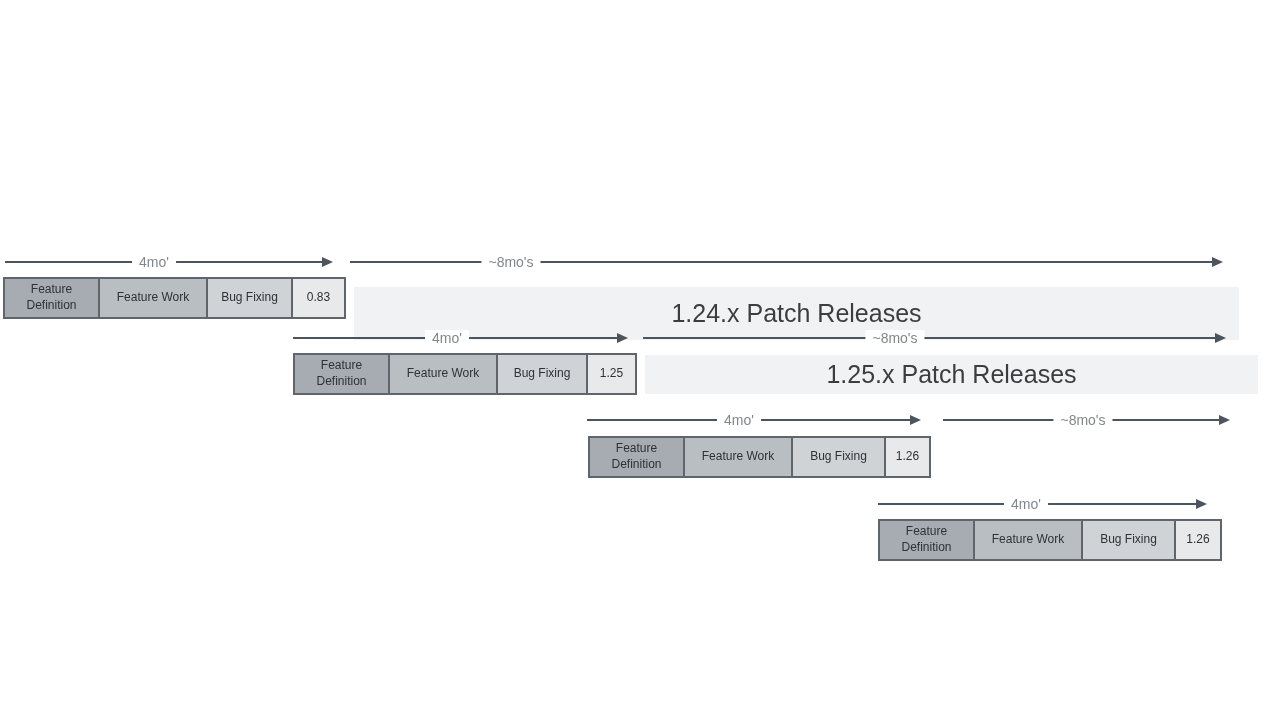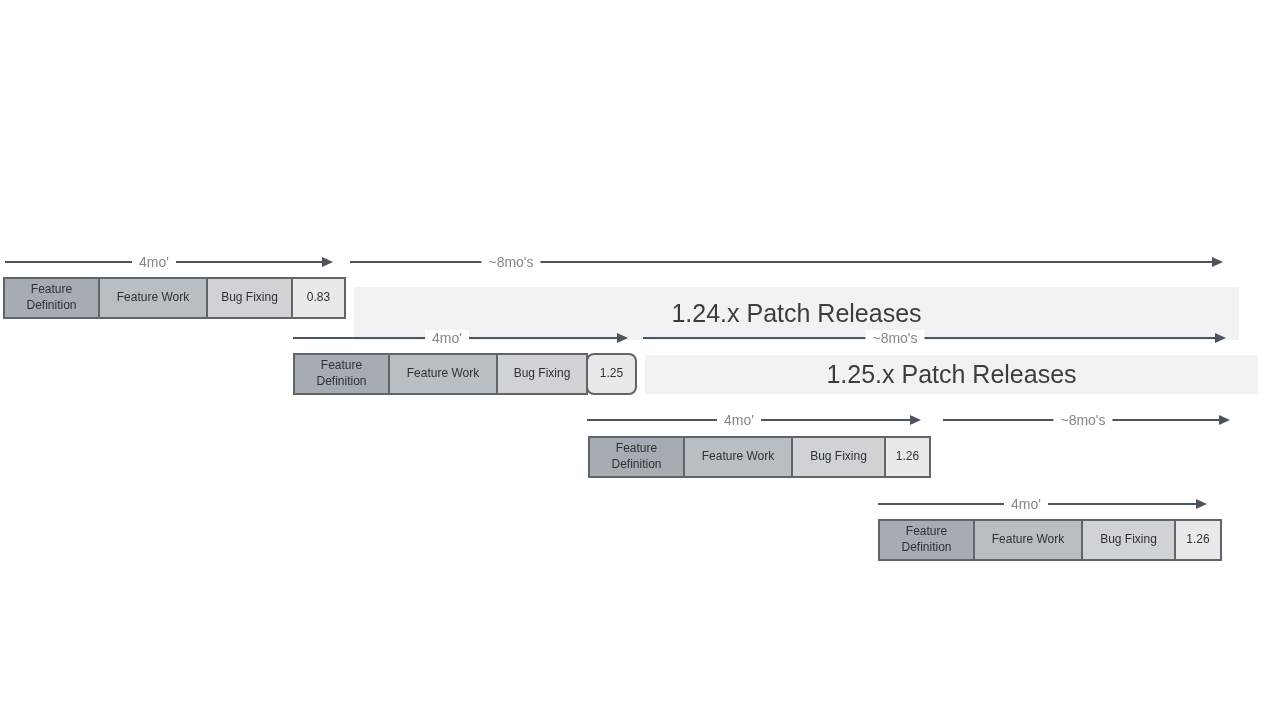--- a/index.html
+++ b/index.html
@@ -66,21 +66,21 @@
   </div>
   <div class="arrow" style="left:643px;top:333px;width:583px;">
     <div class="arrow-line"></div>
     <div class="arrow-head"></div>
     <span class="duration-label" style="left:252px;">~8mo's</span>
   </div>
   <div class="stage-row" style="left:293px;top:353px;">
     <div class="stage-box fill-fd" style="width:97px;">Feature Definition</div>
     <div class="stage-box fill-fw" style="width:110px;">Feature Work</div>
     <div class="stage-box fill-bf" style="width:92px;">Bug Fixing</div>
-    <div class="stage-box fill-ver" style="width:51px;border-radius:8px;">1.25</div>
+    <div class="stage-box fill-ver" style="width:51px;">1.25</div>
   </div>
   <div class="patch-bar" style="left:645px;top:355px;width:613px;height:39px;align-items:center;">
     <span class="patch-bar-label">1.25.x Patch Releases</span>
   </div>
 
   <div class="arrow" style="left:587px;top:415px;width:334px;">
     <div class="arrow-line"></div>
     <div class="arrow-head"></div>
     <span class="duration-label" style="left:152px;">4mo'</span>
   </div>

